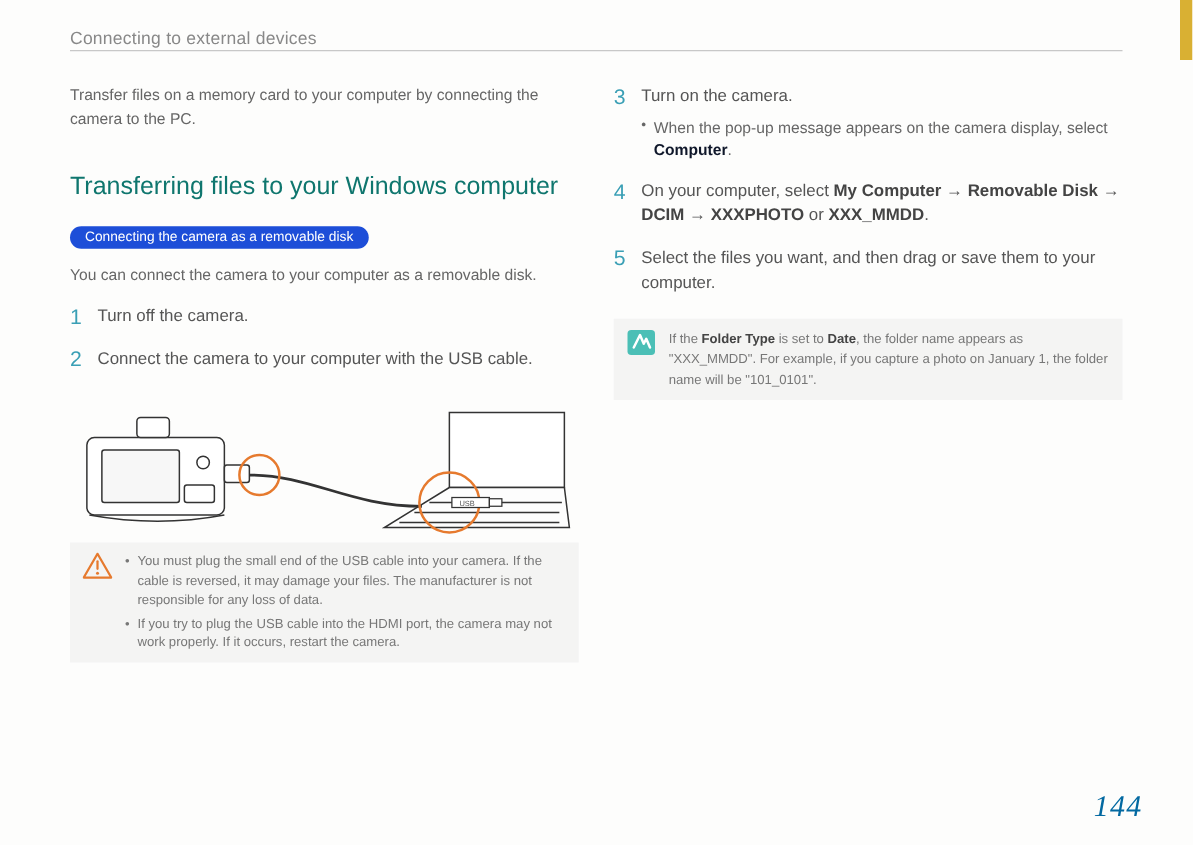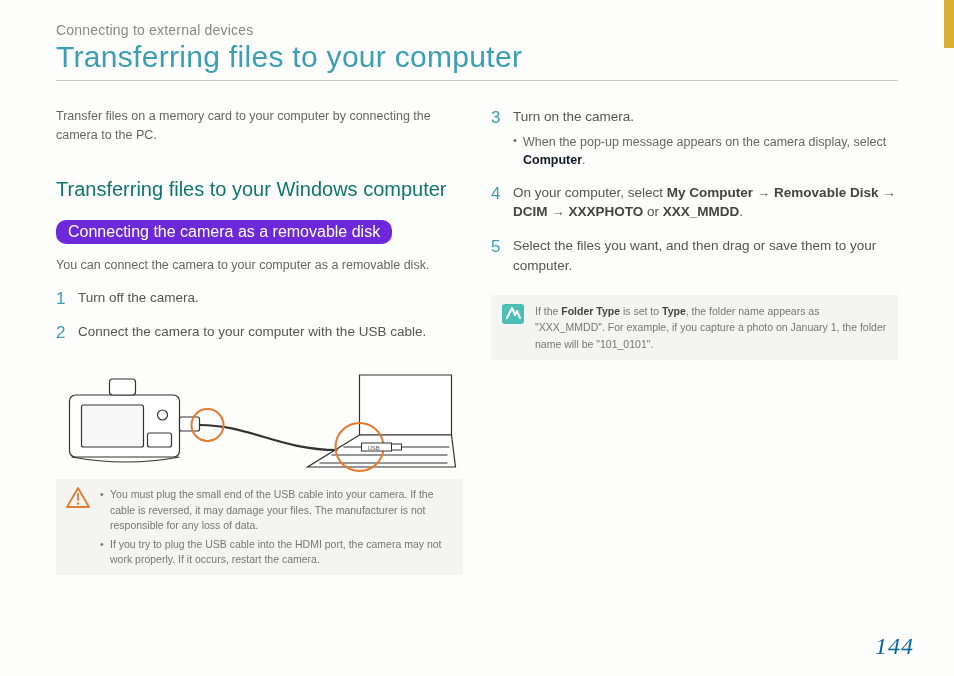--- a/index.html
+++ b/index.html
@@ -51,23 +51,23 @@
   }
   .section-heading {
     font-size: 20px;
     color: #0f766e;
     font-weight: 400;
     line-height: 1.25;
     margin-bottom: 18px;
   }
   .pill {
     display: inline-block;
-    background: #6d28d9;
+    background: #1d4ed8;
     color: #fff;
-    font-size: 16px;
+    font-size: 11px;
     padding: 3px 12px;
     border-radius: 10px;
     margin-bottom: 12px;
   }
   .body-text {
     font-size: 12.5px;
     color: #666;
     line-height: 1.5;
     margin-bottom: 14px;
   }
@@ -170,21 +170,20 @@
   }
   strong { font-weight: 700; color:#444; }
 </style>
 </head>
 <body>
 
 <div class="edge-tab"></div>
 
 <div class="page">
   <div class="breadcrumb">Connecting to external devices</div>
-  <h1 class="title">Transferring files to your computer</h1>
   <hr class="title-rule">
 
   <div class="columns">
 
     <div class="col">
       <p class="intro">Transfer files on a memory card to your computer by connecting the camera to the PC.</p>
 
       <h2 class="section-heading">Transferring files to your Windows computer</h2>
 
       <span class="pill">Connecting the camera as a removable disk</span>
@@ -271,21 +270,21 @@
       </ol>
 
       <div class="callout info" style="margin-top:20px;">
         <div class="icon-box">
           <svg viewBox="0 0 24 22">
             <rect x="1" y="1" width="22" height="20" rx="3" fill="#4bbfb6"></rect>
             <path d="M6 15 L11 5 L14 12 L16 8 L19 15" fill="none" stroke="#fff" stroke-width="2" stroke-linecap="round" stroke-linejoin="round"></path>
           </svg>
         </div>
         <div class="note-text">
-          <span>If the </span><strong>Folder Type</strong><span> is set to </span><strong>Type</strong><span>, the folder name appears as "XXX_MMDD". For example, if you capture a photo on January 1, the folder name will be "101_0101".</span>
+          <span>If the </span><strong>Folder Type</strong><span> is set to </span><strong>Date</strong><span>, the folder name appears as "XXX_MMDD". For example, if you capture a photo on January 1, the folder name will be "101_0101".</span>
         </div>
       </div>
 
     </div>
   </div>
 </div>
 
 <div class="page-num">144</div>
 
 </body></html>

